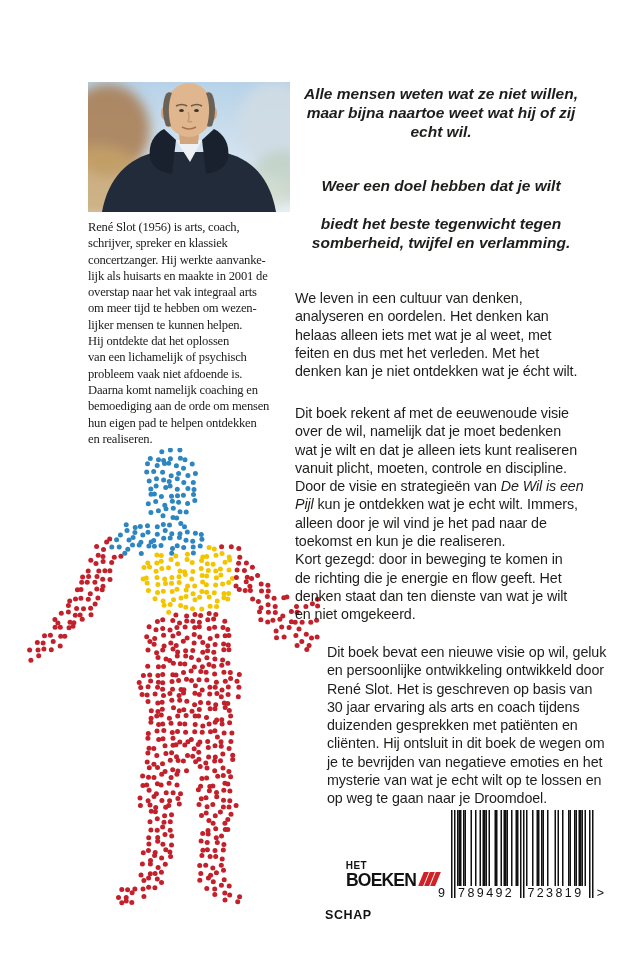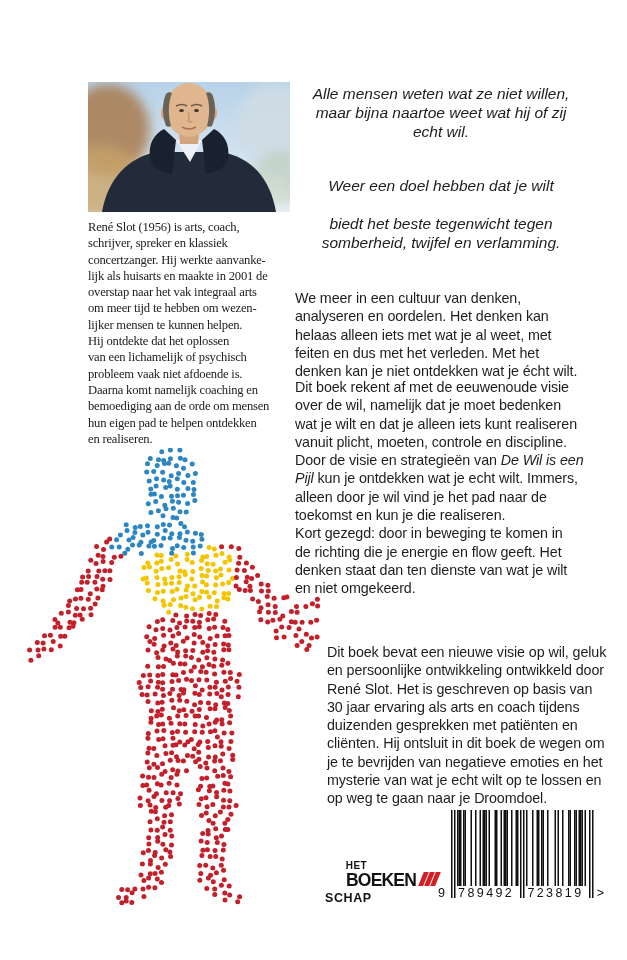--- a/index.html
+++ b/index.html
@@ -1,48 +1,48 @@
 <!DOCTYPE html>
 <html><head>
 <meta charset="utf-8">
 <style>
   html,body{margin:0;padding:0;background:#ffffff;}
   .page{position:relative;width:627px;height:960px;background:#fff;overflow:hidden;
         font-family:"Liberation Sans",sans-serif;color:#1d1d1b;}
 
   
   .quote{position:absolute;left:295px;width:292px;text-align:center;
-         font-style:italic;font-weight:normal;font-size:15.5px;line-height:19px;white-space:nowrap;}
+         font-style:italic;font-weight:bold;font-size:15.5px;line-height:19px;white-space:nowrap;}
   .q1{top:84px;}
   .q2{top:176px;}
   .para{position:absolute;left:295px;width:300px;font-size:14.3px;line-height:18.3px;
         letter-spacing:-0.1px;white-space:nowrap;}
   .p1{top:289px;}
-  .p2{top:378px;}
+  .p2{top:404px;}
   .p3{top:643px;margin-left:32px;}
   .para em{font-style:italic;}
 
   
   .photo{position:absolute;left:88px;top:82px;width:202px;height:130px;overflow:hidden;}
   .photo svg{display:block;}
   .bio{position:absolute;left:88px;top:219px;width:212px;
        font-family:"Liberation Serif",serif;font-size:12.6px;line-height:16.3px;
        letter-spacing:-0.2px;white-space:nowrap;color:#22211f;}
 
   
   .figure{position:absolute;left:20px;top:448px;width:310px;height:498px;}
 
   
   .logo{position:absolute;left:301px;top:861px;width:92px;font-weight:bold;color:#121212;line-height:1;}
   .logo-het{font-size:10px;text-align:right;margin-right:26px;letter-spacing:0.4px;}
   .logo-row{display:flex;align-items:flex-start;margin-top:1px;margin-left:45px;}
   .logo-main{font-size:17.5px;letter-spacing:-0.8px;}
   .slashes{display:flex;margin-left:3px;height:14px;align-items:flex-end;}
   .slash{width:4.5px;height:14px;margin-left:1.6px;transform:skewX(-22deg);background:#d22027;}
-  .logo-schap{font-size:12.5px;margin-left:24px;letter-spacing:0.6px;margin-top:2px;}
+  .logo-schap{font-size:12.5px;margin-left:24px;letter-spacing:0.6px;margin-top:19px;}
 
   
   .barcode{position:absolute;left:437px;top:810px;width:168px;}
   .bars{display:block;margin-left:14px;}
   .isbn-row{display:flex;width:168px;justify-content:space-between;align-items:flex-end;
             font-size:12.5px;color:#111;margin-top:-12px;}
   .isbn-row span{background:#fff;padding:0 1px;}
   .isbn-group{letter-spacing:2.4px;}
 </style>
 </head>
@@ -847,21 +847,21 @@
       <circle cx="101.8" cy="454.8" r="2.5" fill="#c2202a"></circle>
       <circle cx="106.2" cy="452.9" r="2.5" fill="#c2202a"></circle>
       <circle cx="111.8" cy="454.6" r="2.5" fill="#c2202a"></circle>
       <circle cx="205.0" cy="451.9" r="2.5" fill="#c2202a"></circle>
       <circle cx="217.7" cy="453.8" r="2.5" fill="#c2202a"></circle>
     </svg>
 
   <div class="quote q1"><span>Alle mensen weten wat ze niet willen,</span><br><span>maar bijna naartoe weet wat hij of zij</span><br><span>echt wil.</span></div>
   <div class="quote q2"><span>Weer een doel hebben dat je wilt</span><br><br><span>biedt het beste tegenwicht tegen</span><br><span>somberheid, twijfel en verlamming.</span></div>
 
-  <div class="para p1"><span>We meer in een cultuur van denken,</span><br><span>analyseren en oordelen. Het denken kan</span><br><span>helaas alleen iets met wat je al weet, met</span><br><span>feiten en dus met het verleden. Met het</span><br><span>denken kan je niet ontdekken wat je écht wilt.</span></div>
+  <div class="para p1"><span>We leven in een cultuur van denken,</span><br><span>analyseren en oordelen. Het denken kan</span><br><span>helaas alleen iets met wat je al weet, met</span><br><span>feiten en dus met het verleden. Met het</span><br><span>denken kan je niet ontdekken wat je écht wilt.</span></div>
   <div class="para p2"><span>Dit boek rekent af met de eeuwenoude visie</span><br><span>over de wil, namelijk dat je moet bedenken</span><br><span>wat je wilt en dat je alleen iets kunt realiseren</span><br><span>vanuit plicht, moeten, controle en discipline.</span><br><span>Door de visie en strategieën van </span><em>De Wil is een</em><br><em>Pijl</em><span> kun je ontdekken wat je echt wilt. Immers,</span><br><span>alleen door je wil vind je het pad naar de</span><br><span>toekomst en kun je die realiseren.</span><br><span>Kort gezegd: door in beweging te komen in</span><br><span>de richting die je energie en flow geeft. Het</span><br><span>denken staat dan ten dienste van wat je wilt</span><br><span>en niet omgekeerd.</span></div>
   <div class="para p3"><span>Dit boek bevat een nieuwe visie op wil, geluk</span><br><span>en persoonlijke ontwikkeling ontwikkeld door</span><br><span>René Slot. Het is geschreven op basis van</span><br><span>30 jaar ervaring als arts en coach tijdens</span><br><span>duizenden gesprekken met patiënten en</span><br><span>cliënten. Hij ontsluit in dit boek de wegen om</span><br><span>je te bevrijden van negatieve emoties en het</span><br><span>mysterie van wat je echt wilt op te lossen en</span><br><span>op weg te gaan naar je Droomdoel.</span></div>
 
   <div class="logo">
     <div class="logo-het">HET</div>
     <div class="logo-row">
       <span class="logo-main">BOEKEN</span>
       <span class="slashes">
         <span class="slash" style="background: rgb(210, 32, 39);"></span>
           <span class="slash" style="background: rgb(210, 32, 39);"></span>

